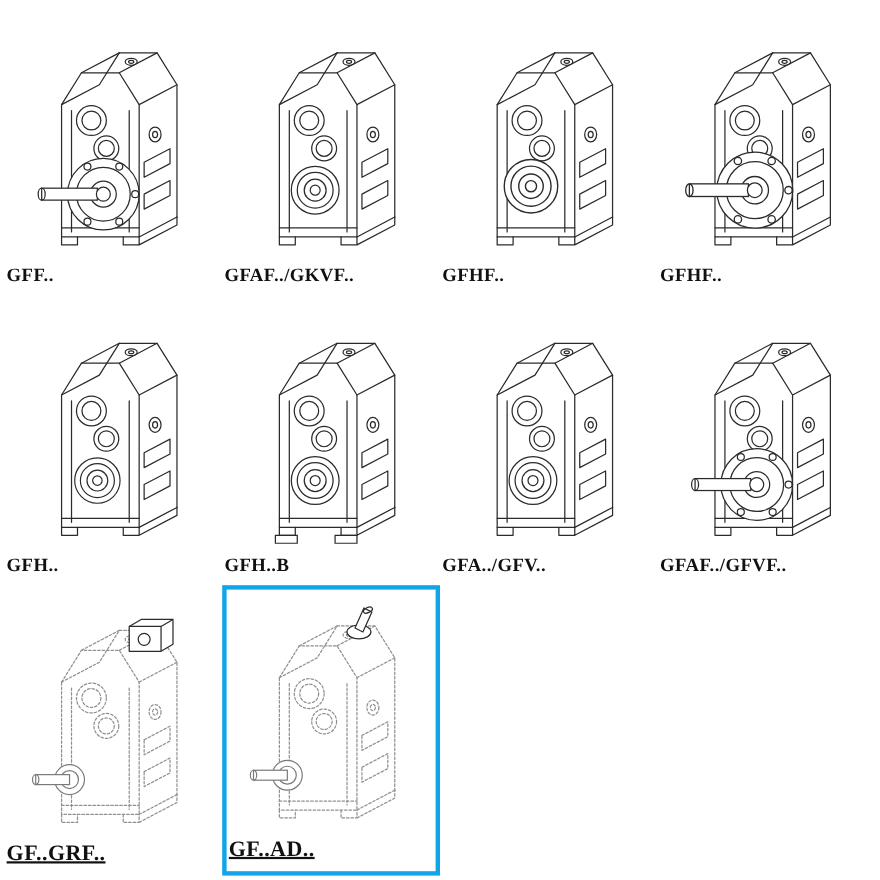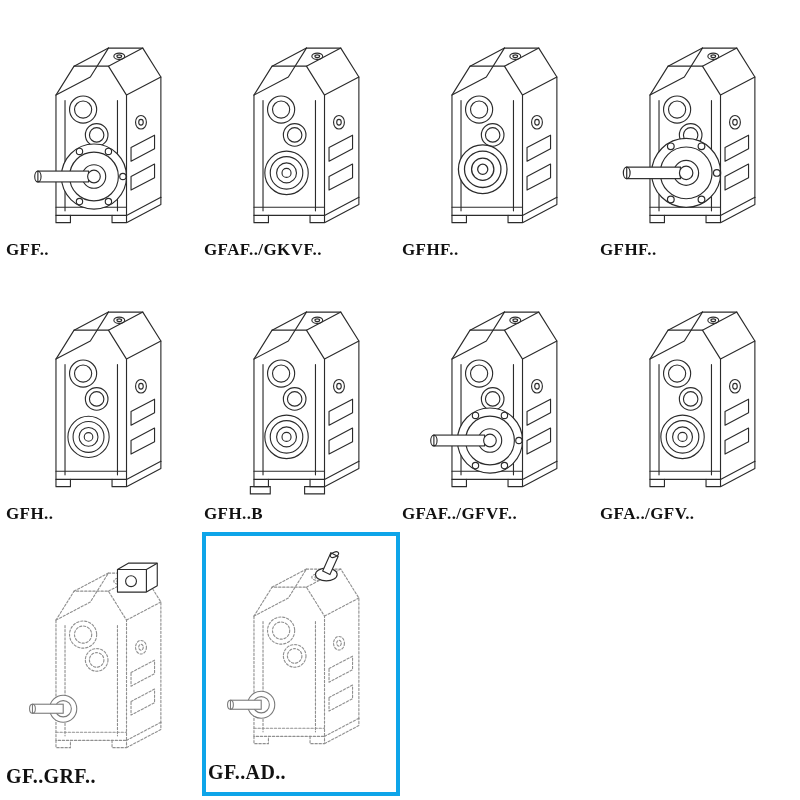--- a/index.html
+++ b/index.html
@@ -7,21 +7,21 @@
               font-family:"Liberation Serif", serif; overflow:hidden; }
   .catalog { width:800px; height:800px; display:grid;
              grid-template-columns:repeat(4,1fr); grid-template-rows:repeat(3,1fr);
              padding:4px; }
   .cell { display:flex; flex-direction:column; align-items:flex-start;
           justify-content:flex-end; padding:2px 2px 8px; }
   .cell svg { width:100%; height:208px; flex:0 0 auto; }
   .label { font-weight:bold; font-size:17px; letter-spacing:.4px;
            color:var(--label-color,#111); text-align:center; margin-top:2px;
            white-space:nowrap; }
-  .cell.lg .label { font-size:20px; }
+  .cell.lg .label { font-size:20px;text-decoration:underline; }
   .cell.boxed { border:4px solid #0ea5e9; }
   svg { color:var(--line-color,#2b2b2b); }
   use.dashed { color:var(--dashed-color,#909090); stroke-dasharray:2.5 2; }
   use.light { color:#7a7a7a; }
 </style>
 </head>
 <body>
 
 <svg width="0" height="0" style="position:absolute" aria-hidden="true">
 <defs>
@@ -153,31 +153,31 @@
       <path d="M44,213 h22 v8 h-22 Z M104,213 h22 v8 h-22 Z" stroke="currentColor" fill="none" stroke-width="1.25"></path>
     </svg>
     <div class="label">GFH..B</div>
   </div>
 
 
 
   <div class="cell">
     <svg viewBox="0 0 200 230">
       <use href="#housing" x="30" y="10"></use>
-      <use href="#flange" transform="translate(90,162)"></use>
+      <use href="#boss" transform="translate(84,158)"></use>
     </svg>
-    <div class="label">GFAF../GFVF..</div>
+    <div class="label">GFA../GFV..</div>
   </div>
 
   <div class="cell">
     <svg viewBox="0 0 200 230">
       <use href="#housing" x="30" y="10"></use>
-      <use href="#boss" transform="translate(84,158)"></use>
+      <use href="#flange" transform="translate(90,162)"></use>
     </svg>
-    <div class="label">GFA../GFV..</div>
+    <div class="label">GFAF../GFVF..</div>
   </div>
 
   <div class="cell lg">
     <svg viewBox="0 0 200 230">
       <use href="#housing" x="30" y="10" class="dashed"></use>
       <use href="#oshaft" transform="translate(56,170)" class="light"></use>
       <use href="#adapter" transform="translate(116,8)"></use>
     </svg>
     <div class="label">GF..GRF..</div>
   </div>

